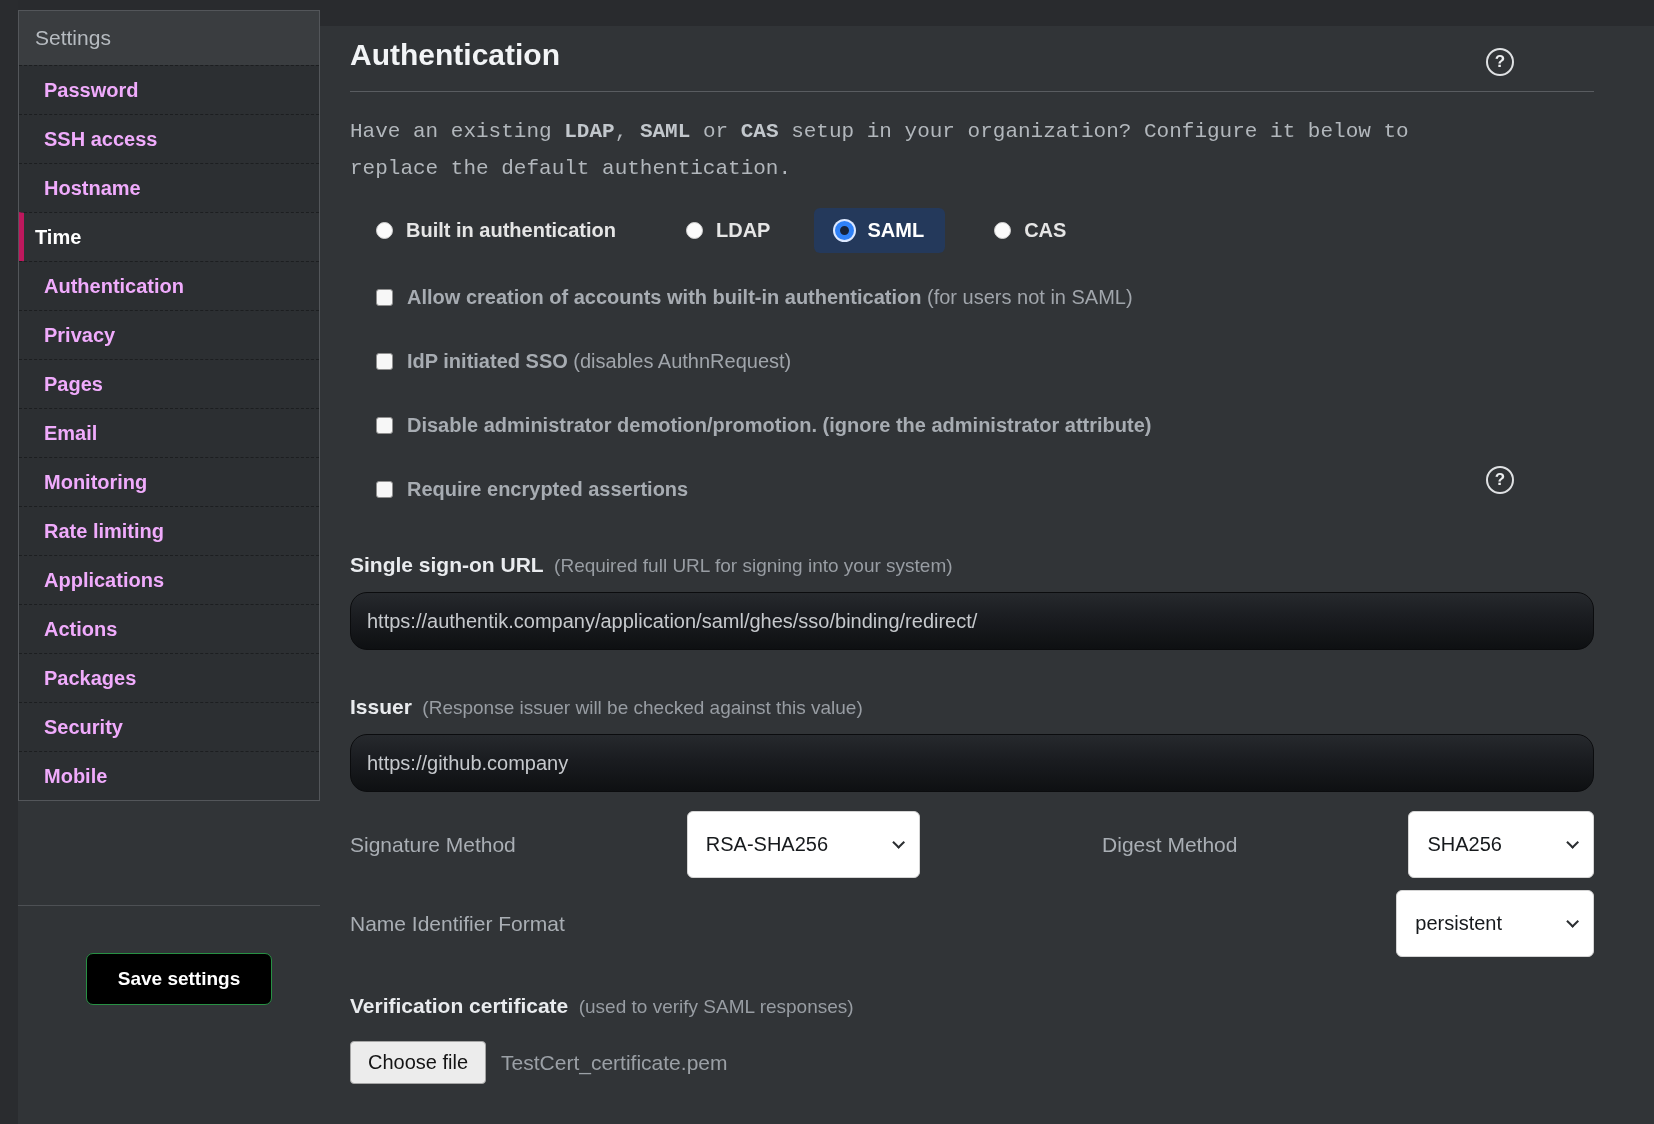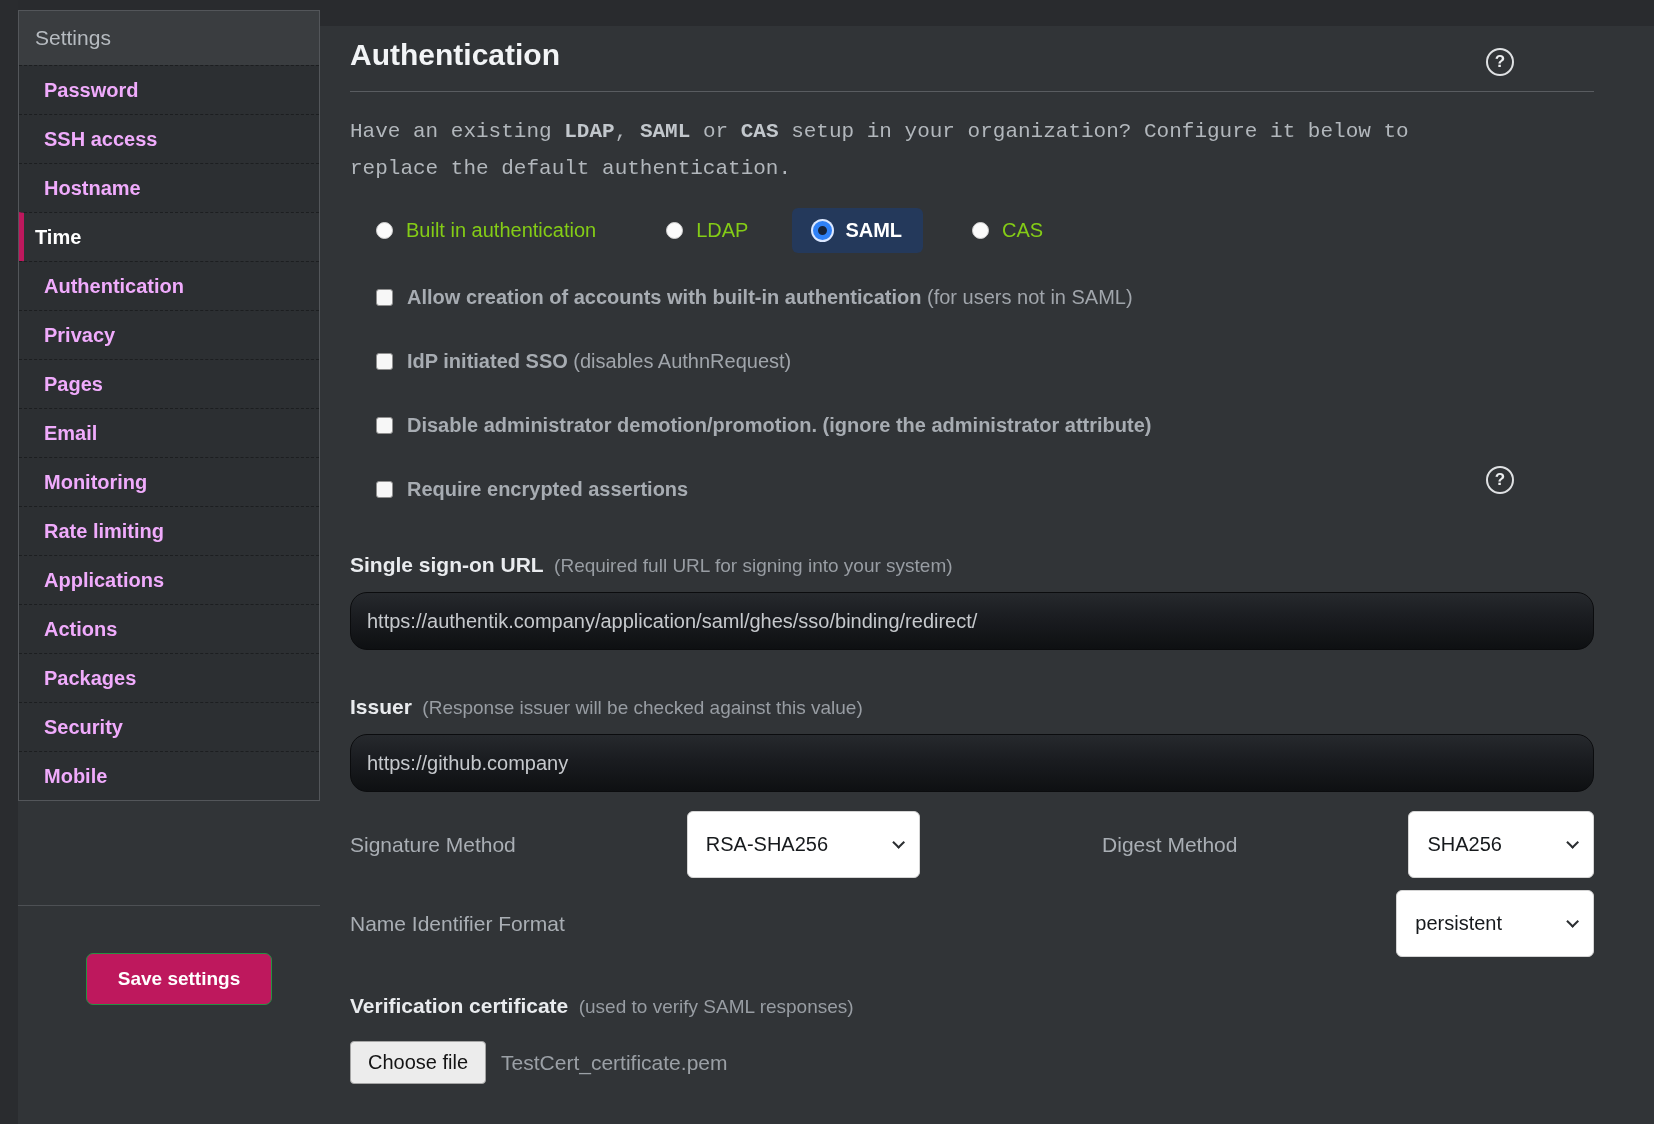--- a/index.html
+++ b/index.html
@@ -29,42 +29,42 @@
   }
   .sidebar-item.active {
     color:#ffffff; font-weight:700; background:#2e3134;
     border-left:5px solid #be185d; padding-left:11px;
   }
   .sidebar-divider {
     position:absolute; left:18px; top:905px; width:302px; height:1px; background:#4d5054;
   }
   .save-button {
     position:absolute; left:86px; top:953px; width:186px; height:52px;
-    background:#be185d; border:1px solid #279043; border-radius:7px;
+    background:#000000; border:1px solid #279043; border-radius:7px;
     color:#ffffff; font-size:19px; font-weight:700; font-family:inherit; cursor:pointer;
   }
 
   
   .main { position:absolute; left:350px; top:0; width:1244px; }
   .page-title { margin-top:38px; font-size:30px; font-weight:700; color:#f2f4f6; }
   .title-rule { margin-top:19px; border:none; border-top:1px solid #595c60; width:100%; }
   .intro { margin-top:21px; font-size:21px; line-height:37px; color:#b2b7bc; max-width:1110px;font-family:Liberation Mono, monospace; }
   .intro b { color:#c2c7cc; font-weight:700; }
 
   .radio-row { margin-top:21px; display:flex; align-items:center; }
   .radio-opt { display:flex; align-items:center; cursor:pointer; }
   .radio-opt.o0 { margin-left:26px; }
   .radio-opt.o1 { margin-left:70px; }
   .radio-opt.o2 { margin-left:44px; }
   .radio-opt.o3 { margin-left:49px; }
   .radio-circle {
     width:17px; height:17px; border-radius:50%;
     background:#fbfbfb; border:1px solid #cfcfcf; flex:none;
   }
-  .radio-label { margin-left:13px; font-size:20px; font-weight:400; color:#84cc16; }
+  .radio-label { margin-left:13px; font-size:20px; font-weight:700; color:#e5e5e5; }
   .radio-opt.selected { background:#24395b; border-radius:6px; padding:11px 21px; }
   .radio-opt.selected .radio-circle {
     width:19px; height:19px; background:#16233a;
     border:5px solid #2f81f7; box-shadow:0 0 0 2px #dce8ff;
   }
   .radio-opt.selected .radio-label { color:#ffffff; font-weight:700; }
 
   .checkbox-row { display:flex; align-items:center; padding-left:26px; cursor:pointer; }
   .checkbox-row.r0 { margin-top:33px; }
   .checkbox-row.r1, .checkbox-row.r2, .checkbox-row.r3 { margin-top:41px; }

